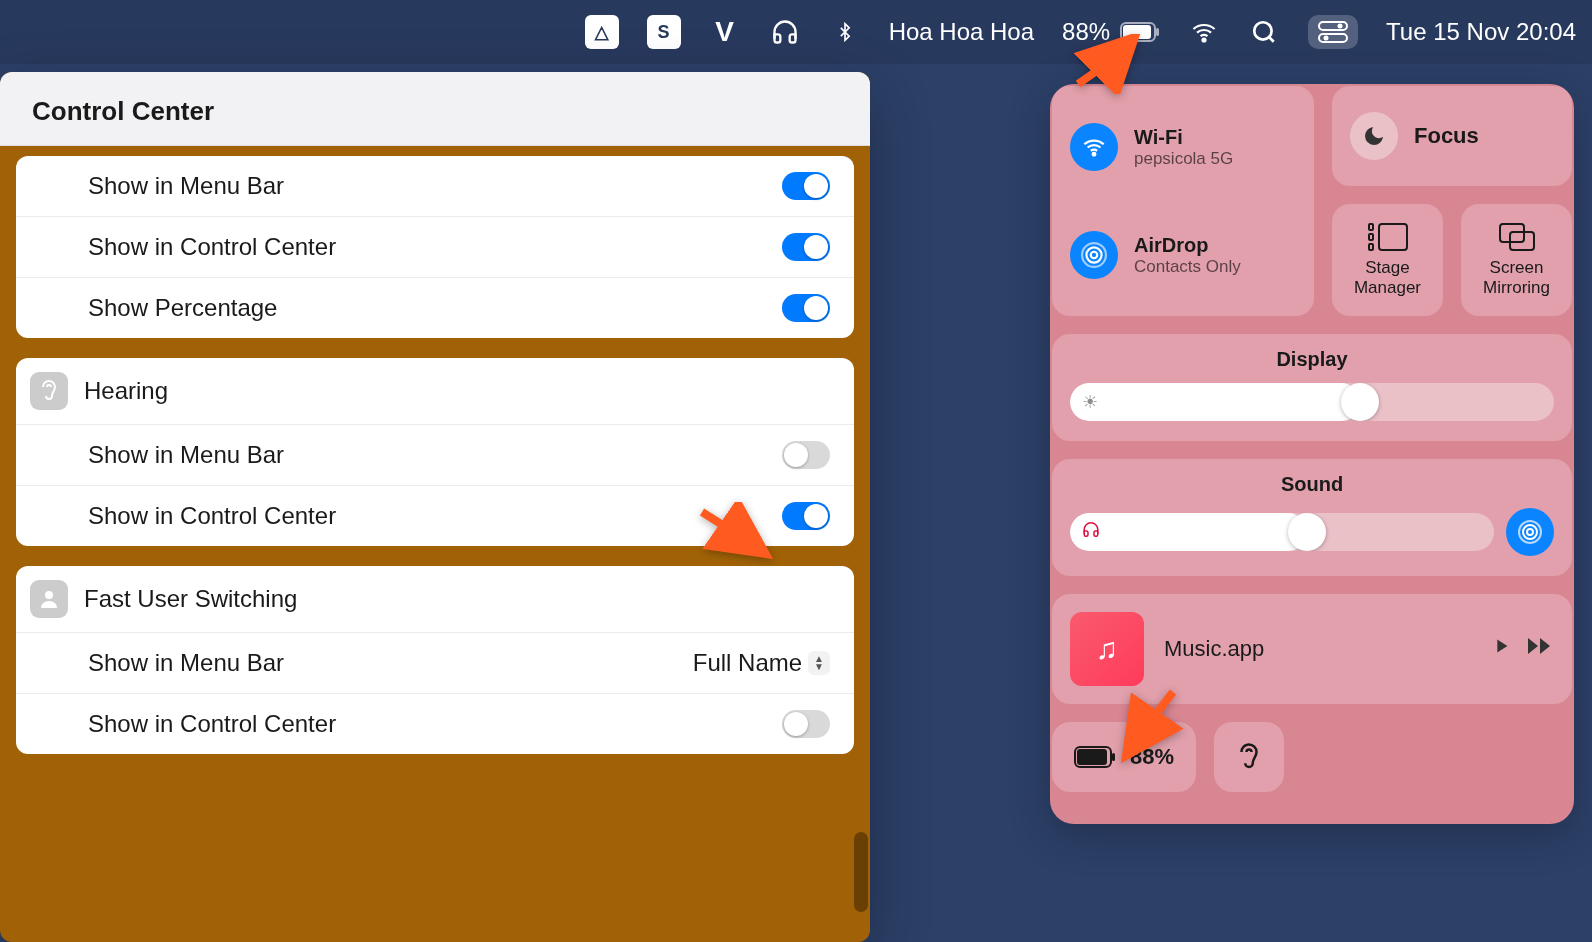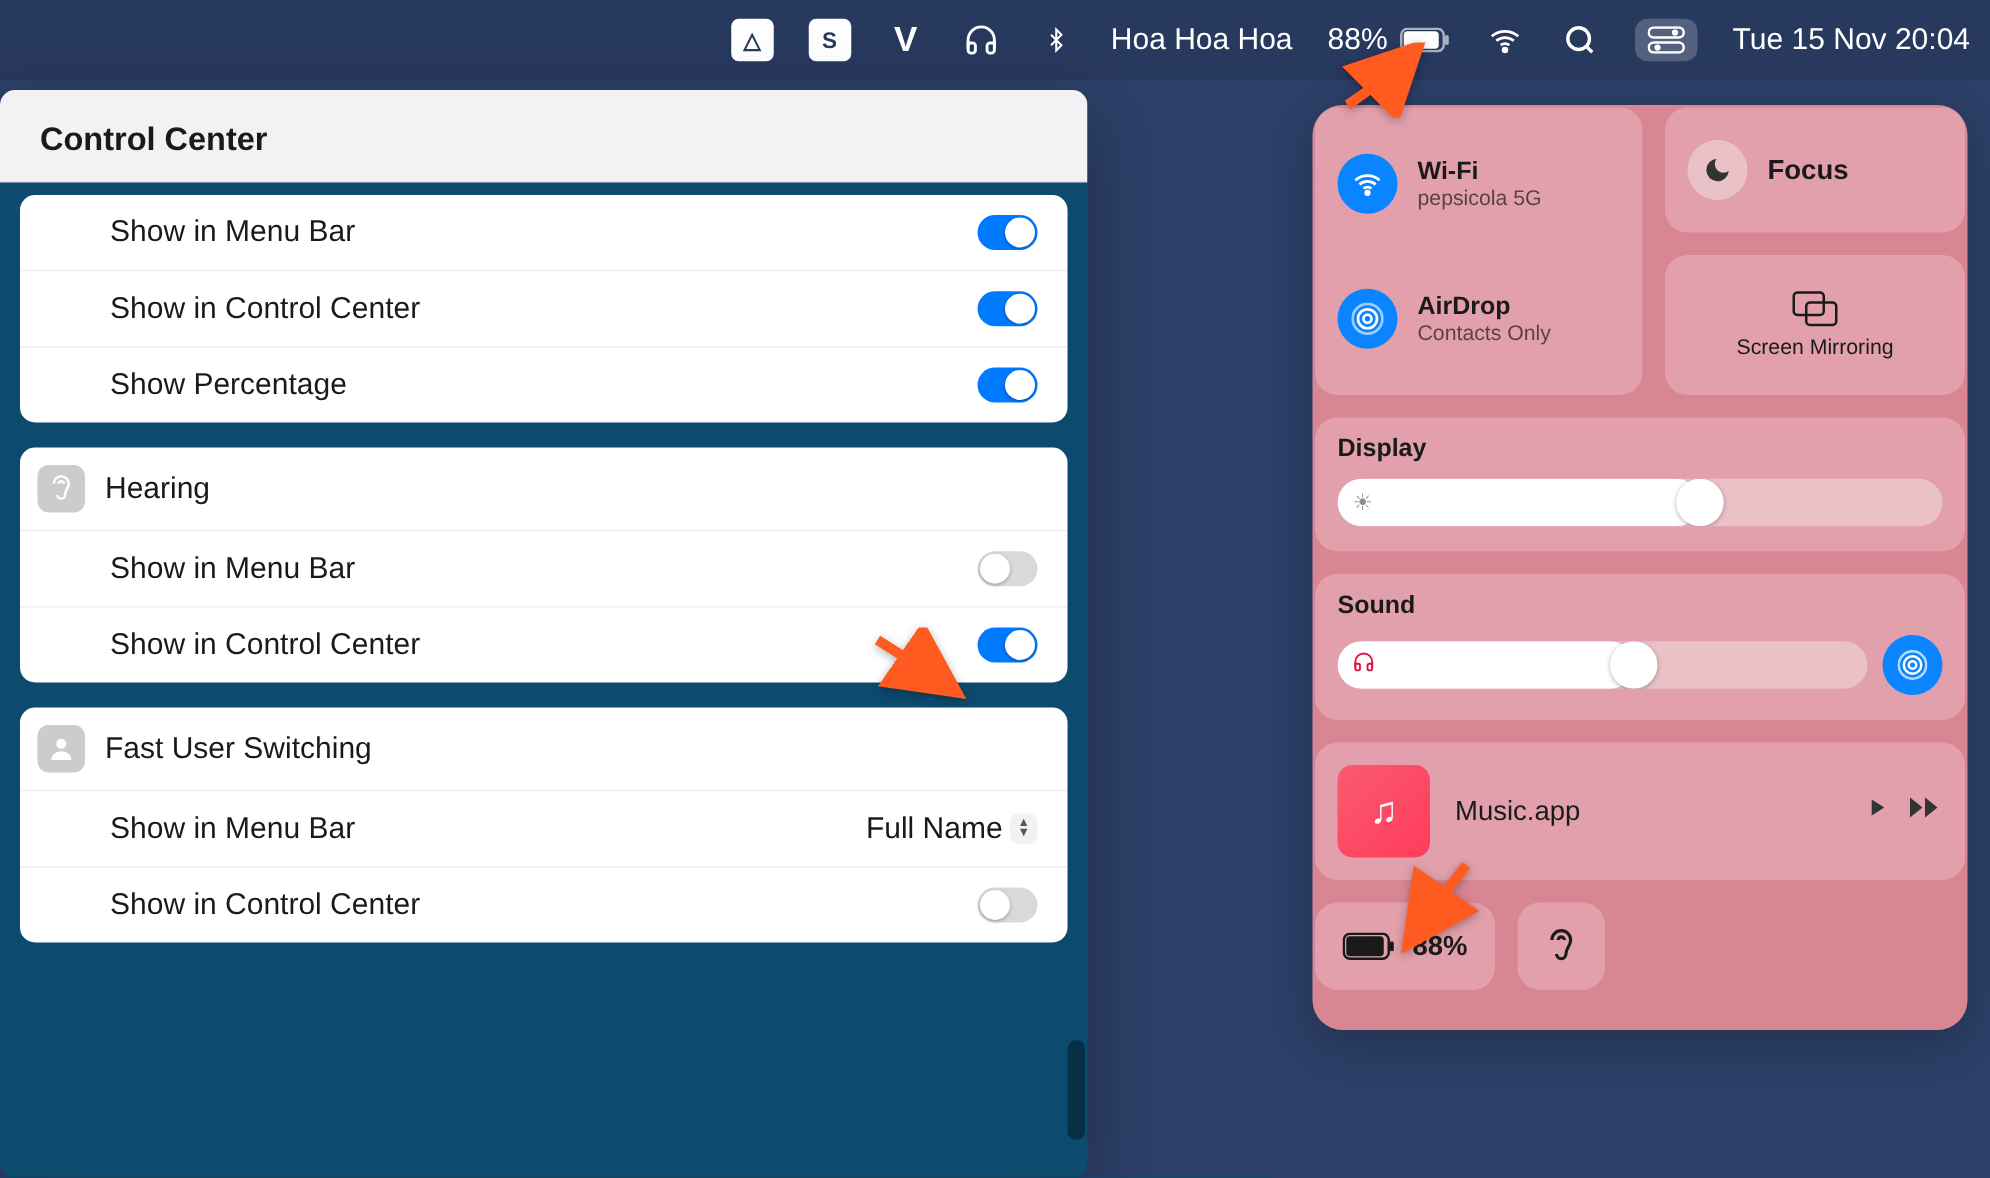--- a/index.html
+++ b/index.html
@@ -8,21 +8,21 @@
 
 .menu-bar { position: absolute; top: 0; left: 0; right: 0; height: 64px; background: #28395e; display: flex; align-items: center; justify-content: flex-end; padding: 0 16px; gap: 28px; color: white; }
 .menu-icon { width: 32px; height: 32px; display: inline-flex; align-items: center; justify-content: center; font-size: 26px; }
 .menu-icon.box { background: white; color: #28395e; border-radius: 6px; font-size: 18px; font-weight: bold; width: 34px; height: 34px; }
 .menu-text { font-size: 24px; color: white; font-weight: 400; text-align: right; }
 .menu-clock { font-size: 24px; font-weight: 500; }
 .battery-group { display: flex; align-items: center; gap: 10px; }
 .cc-menu-wrap { background: rgba(255,255,255,0.2); border-radius: 10px; padding: 6px 10px; display:inline-flex; align-items:center; }
 
 
-.settings-window { position: absolute; top: 72px; left: 0; width: 870px; height: 870px; background: #0c4a6e; border-radius: 12px; box-shadow: 0 20px 60px rgba(0,0,0,0.3); overflow: hidden; }
+.settings-window { position: absolute; top: 72px; left: 0; width: 870px; height: 870px; background: #a16207; border-radius: 12px; box-shadow: 0 20px 60px rgba(0,0,0,0.3); overflow: hidden; }
 .settings-header { padding: 24px 32px 18px 32px; font-size: 26px; font-weight: 700; color: #1a1a1a; background: #f2f2f5; border-bottom: 1px solid rgba(0,0,0,0.08); }
 .settings-body { padding: 10px 16px 16px 16px; height: calc(100% - 92px); overflow-y: auto; }
 
 .settings-group { background: white; border-radius: 12px; margin-bottom: 20px; overflow: hidden; }
 .group-header { display: flex; align-items: center; padding: 14px 20px 14px 14px; gap: 16px; }
 .group-icon { width: 38px; height: 38px; border-radius: 9px; background: #ccc; display: inline-flex; align-items: center; justify-content: center; color: white; font-size: 22px; }
 .group-title { font-size: 24px; color: #1a1a1a; font-weight: 400; }
 
 .setting-row { display: flex; align-items: center; justify-content: space-between; padding: 16px 24px 16px 72px; font-size: 24px; color: #1a1a1a; border-top: 1px solid rgba(0,0,0,0.08); }
 .settings-group > .setting-row:first-child { border-top: none; }
@@ -52,21 +52,21 @@
 .cc-circle.gray { background: rgba(255,255,255,0.35); color: #333; }
 .cc-net-text .t { font-size: 20px; font-weight: 600; color: #1a1a1a; }
 .cc-net-text .s { font-size: 17px; color: rgba(0,0,0,0.6); }
 
 .cc-col { display: flex; flex-direction: column; gap: 18px; width: 240px; }
 .cc-focus { height: 100px; display: flex; align-items: center; gap: 16px; text-align: right; }
 .cc-small-row { display: flex; gap: 18px; }
 .cc-small { flex:1; height: 112px; display: flex; flex-direction: column; align-items: center; justify-content: center; gap: 6px; }
 .cc-small .t { font-size: 17px; color: #1a1a1a; text-align: center; line-height: 1.2; }
 
-.cc-slider-tile { padding: 14px 18px 20px 18px; }
+.cc-slider-tile { padding: 14px 18px 20px 18px; text-align: center; }
 .cc-slider-label { font-size: 20px; font-weight: 600; color: #1a1a1a; margin-bottom: 12px; }
 .cc-slider-row { display: flex; align-items: center; gap: 12px; }
 .cc-slider { flex: 1; height: 38px; background: rgba(255,255,255,0.35); border-radius: 20px; position: relative; overflow: hidden; }
 .cc-slider-fill { position: absolute; left: 0; top: 0; bottom: 0; background: white; border-radius: 20px; }
 .cc-slider-icon { position: absolute; left: 12px; top: 50%; transform: translateY(-50%); font-size: 18px; color: rgba(0,0,0,0.45); }
 .cc-slider-thumb { position: absolute; top: 0; bottom:0; width:38px; background: white; border-radius:50%; box-shadow: 0 1px 4px rgba(0,0,0,0.3); }
 .cc-airplay-btn { width: 48px; height: 48px; border-radius: 50%; background: #0a84ff; display: inline-flex; align-items:center; justify-content:center; color:white; font-size:22px; }
 
 .cc-music { display: flex; align-items: center; gap: 20px; height: 110px; }
 .cc-music-art { width: 74px; height: 74px; border-radius: 12px; background: linear-gradient(135deg,#fa5a6e,#ff3b5c); display:inline-flex; align-items:center; justify-content:center; color:white; font-size:30px;}
@@ -239,20 +239,29 @@
     <div class="cc-col">
       <div class="cc-tile cc-focus">
         <span class="cc-circle gray">
           <svg width="24" height="24" viewBox="0 0 24 24" fill="#333">
               <path d="M21 12.79A9 9 0 1 1 11.21 3 7 7 0 0 0 21 12.79z"></path>
             </svg>
         </span>
         <span class="t" style="font-size:22px;font-weight:600;color:#1a1a1a;">Focus</span>
       </div>
       <div class="cc-small-row">
+        <div class="cc-tile cc-small">
+          <svg width="42" height="30" viewBox="0 0 42 30" fill="none" stroke="#1a1a1a" stroke-width="2">
+              <rect x="2" y="2" width="4" height="6" rx="1"></rect>
+              <rect x="2" y="12" width="4" height="6" rx="1"></rect>
+              <rect x="2" y="22" width="4" height="6" rx="1"></rect>
+              <rect x="12" y="2" width="28" height="26" rx="3"></rect>
+            </svg>
+          <span class="t">Stage Manager</span>
+        </div>
         <div class="cc-tile cc-small">
           <svg width="38" height="30" viewBox="0 0 38 30" fill="none" stroke="#1a1a1a" stroke-width="2">
               <rect x="2" y="2" width="24" height="18" rx="3"></rect>
               <rect x="12" y="10" width="24" height="18" rx="3"></rect>
             </svg>
           <span class="t">Screen Mirroring</span>
         </div>
       </div>
     </div>
   </div>

